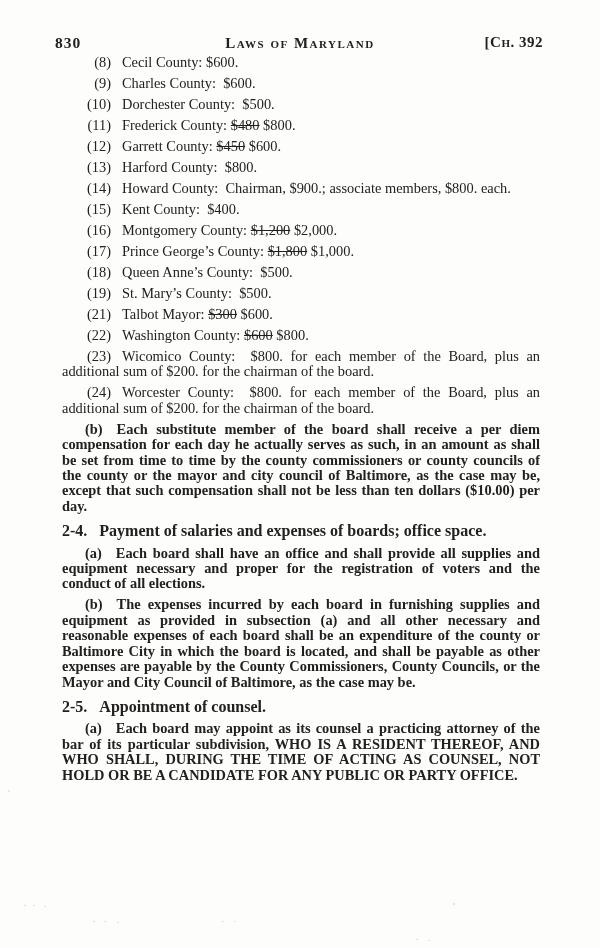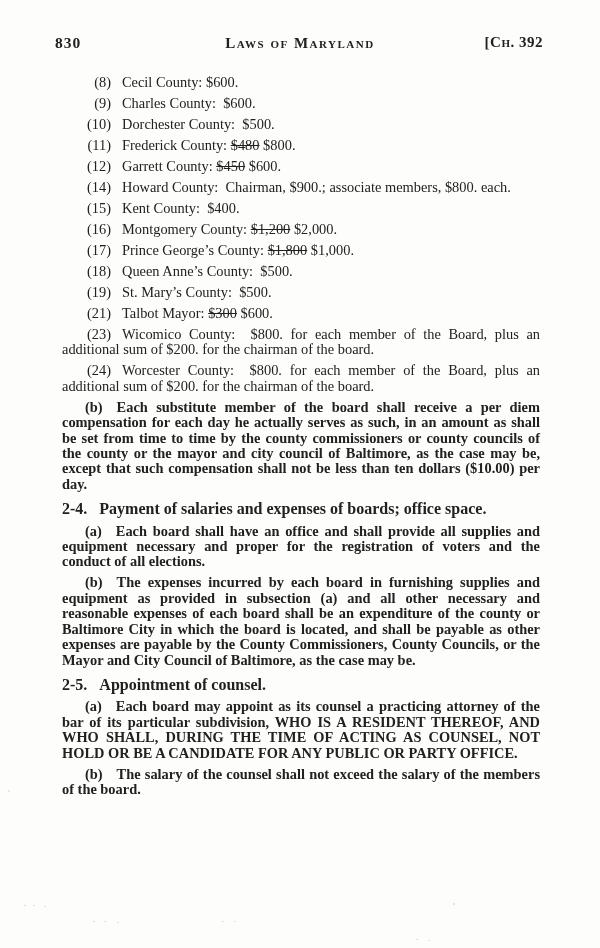--- a/index.html
+++ b/index.html
@@ -12,21 +12,21 @@
   }
   .page{
     position:relative;
     width:600px;height:948px;
     background:#fdfdfc;
     box-sizing:border-box;
   }
   
   .runhead{
     position:relative;
-    padding:34px 57px 0 55px;
+    padding:14px 57px 0 55px;
     height:22px;
   }
   .folio{
     position:absolute;left:55px;top:34px;
     font-weight:bold;font-size:15.5px;letter-spacing:1px;
   }
   .head-title{
     position:absolute;left:0;right:0;top:35px;
     text-align:center;
     font-weight:bold;font-size:15px;
@@ -83,36 +83,37 @@
     <span class="head-title">Laws of Maryland</span>
     <span class="chap">[Ch. 392</span>
   </div>
 
   <div class="content">
       <p class="item"><span class="item-num">(8)</span><span class="igap"></span><span class="seg">Cecil County: $600.</span></p>
       <p class="item"><span class="item-num">(9)</span><span class="igap"></span><span class="seg">Charles County:&nbsp; $600.</span></p>
       <p class="item"><span class="item-num">(10)</span><span class="igap"></span><span class="seg">Dorchester County:&nbsp; $500.</span></p>
       <p class="item"><span class="item-num">(11)</span><span class="igap"></span><span class="seg">Frederick County: </span><span class="strike">$480</span><span class="seg"> $800.</span></p>
       <p class="item"><span class="item-num">(12)</span><span class="igap"></span><span class="seg">Garrett County: </span><span class="strike">$450</span><span class="seg"> $600.</span></p>
+      <p class="item"><span class="item-num">(13)</span><span class="igap"></span><span class="seg">Harford County:&nbsp; $800.</span></p>
       <p class="item j"><span class="item-num">(14)</span><span class="igap"></span><span class="seg">Howard County:&nbsp; Chairman, $900.; associate members, $800. each.</span></p>
       <p class="item"><span class="item-num">(15)</span><span class="igap"></span><span class="seg">Kent County:&nbsp; $400.</span></p>
       <p class="item"><span class="item-num">(16)</span><span class="igap"></span><span class="seg">Montgomery County: </span><span class="strike">$1,200</span><span class="seg"> $2,000.</span></p>
       <p class="item"><span class="item-num">(17)</span><span class="igap"></span><span class="seg">Prince George’s County: </span><span class="strike">$1,800</span><span class="seg"> $1,000.</span></p>
       <p class="item"><span class="item-num">(18)</span><span class="igap"></span><span class="seg">Queen Anne’s County:&nbsp; $500.</span></p>
       <p class="item"><span class="item-num">(19)</span><span class="igap"></span><span class="seg">St. Mary’s County:&nbsp; $500.</span></p>
       <p class="item"><span class="item-num">(21)</span><span class="igap"></span><span class="seg">Talbot Mayor: </span><span class="strike">$300</span><span class="seg"> $600.</span></p>
+      <p class="item"><span class="item-num">(22)</span><span class="igap"></span><span class="seg">Washington County: </span><span class="strike">$600</span><span class="seg"> $800.</span></p>
       <p class="item j"><span class="item-num">(23)</span><span class="igap"></span><span class="seg">Wicomico County:&nbsp; $800. for each member of the Board, plus an additional sum of $200. for the chairman of the board.</span></p>
       <p class="item j"><span class="item-num">(24)</span><span class="igap"></span><span class="seg">Worcester County:&nbsp; $800. for each member of the Board, plus an additional sum of $200. for the chairman of the board.</span></p>
       <p class="para j"><span class="para-label">(b)</span><span class="pgap"></span><span class="seg">Each substitute member of the board shall receive a per diem compensation for each day he actually serves as such, in an amount as shall be set from time to time by the county commissioners or county councils of the county or the mayor and city council of Baltimore, as the case may be, except that such compensation shall not be less than ten dollars ($10.00) per day.</span></p>
       <p class="sec"><span class="sec-num">2-4.</span><span class="sec-gap"></span><span class="sec-title">Payment of salaries and expenses of boards; office space.</span></p>
       <p class="para j"><span class="para-label">(a)</span><span class="pgap"></span><span class="seg">Each board shall have an office and shall provide all supplies and equipment necessary and proper for the registration of voters and the conduct of all elections.</span></p>
       <p class="para j"><span class="para-label">(b)</span><span class="pgap"></span><span class="seg">The expenses incurred by each board in furnishing supplies and equipment as provided in subsection (a) and all other necessary and reasonable expenses of each board shall be an expenditure of the county or Baltimore City in which the board is located, and shall be payable as other expenses are payable by the County Commissioners, County Councils, or the Mayor and City Council of Baltimore, as the case may be.</span></p>
       <p class="sec"><span class="sec-num">2-5.</span><span class="sec-gap"></span><span class="sec-title">Appointment of counsel.</span></p>
       <p class="para j"><span class="para-label">(a)</span><span class="pgap"></span><span class="seg">Each board may appoint as its counsel a practicing attorney of the bar of its particular subdivision, WHO IS A RESIDENT THEREOF, AND WHO SHALL, DURING THE TIME OF ACTING AS COUNSEL, NOT HOLD OR BE A CANDIDATE FOR ANY PUBLIC OR PARTY OFFICE.</span></p>
-      <p class="para j"><span class="para-label">(b)</span><span class="pgap"></span><span class="seg">The salary of the counsel shall not exceed the salary of the members of the board.</span></p>
     </div>
 
   <div>
     <div class="noise" style="left:24px;top:905px;width:2px;height:1px;opacity:.5"></div>
     <div class="noise" style="left:33px;top:905px;width:2px;height:1px;opacity:.4"></div>
     <div class="noise" style="left:44px;top:906px;width:2px;height:1px;opacity:.35"></div>
     <div class="noise" style="left:93px;top:921px;width:2px;height:1px;opacity:.45"></div>
     <div class="noise" style="left:104px;top:921px;width:2px;height:1px;opacity:.4"></div>
     <div class="noise" style="left:117px;top:922px;width:2px;height:1px;opacity:.35"></div>
     <div class="noise" style="left:222px;top:921px;width:2px;height:1px;opacity:.4"></div>

